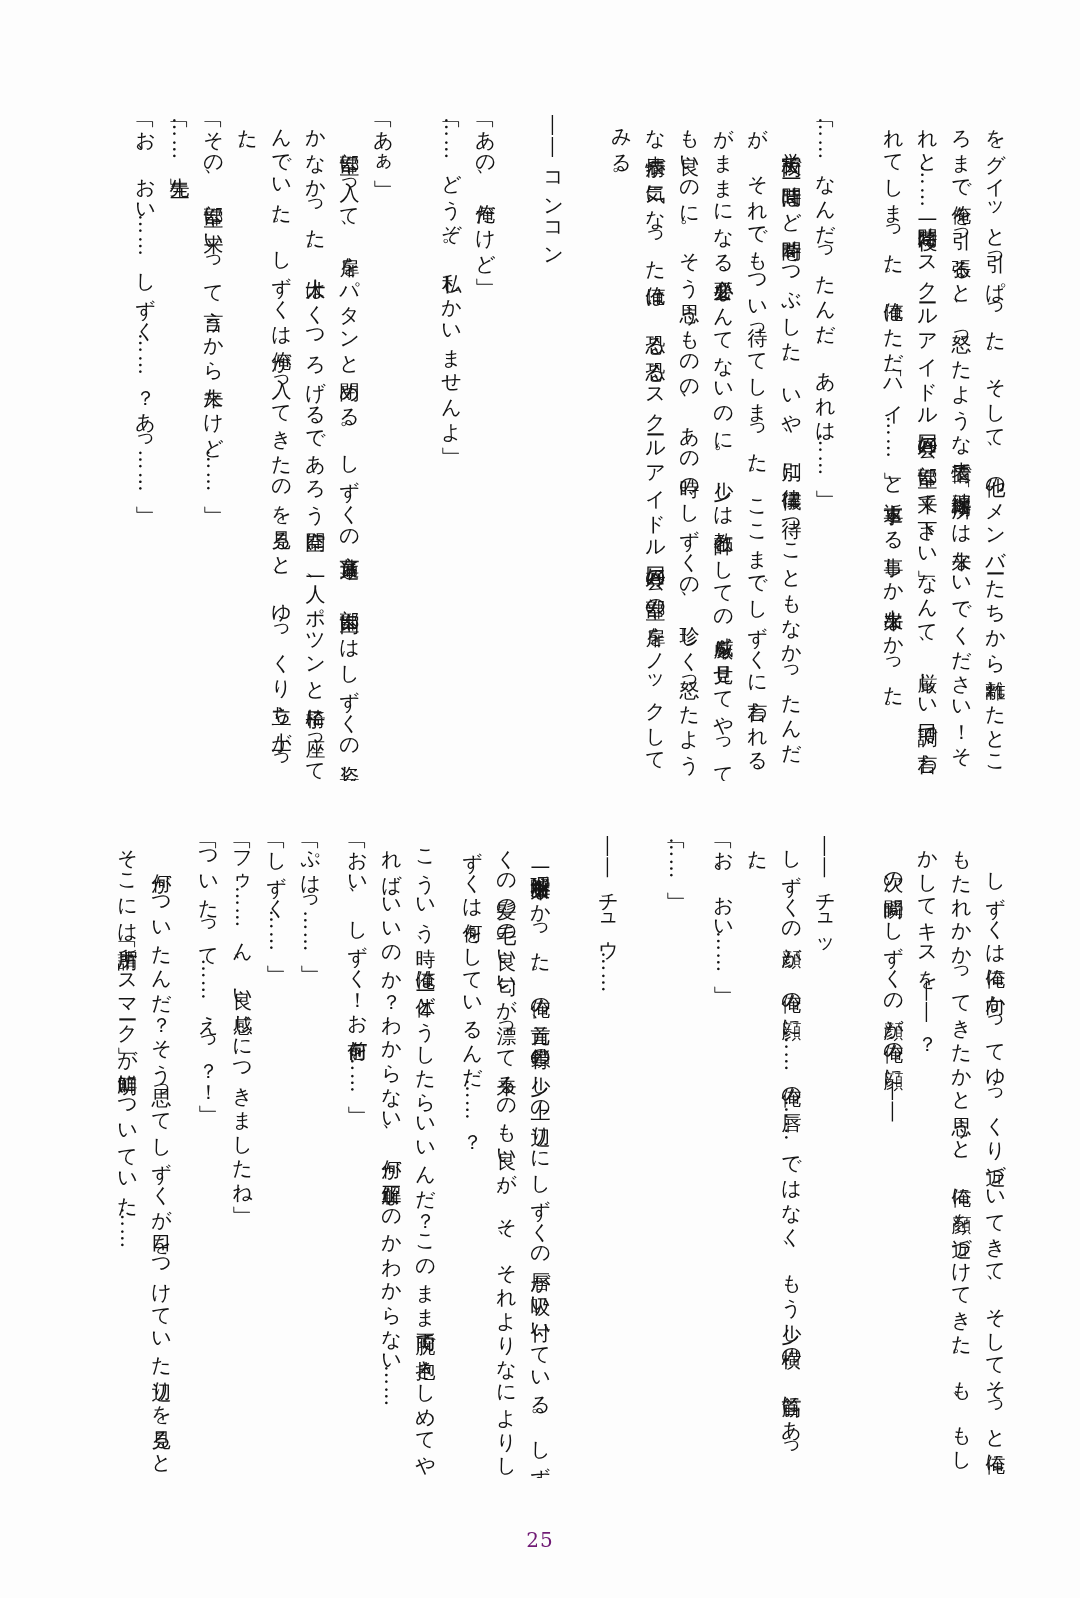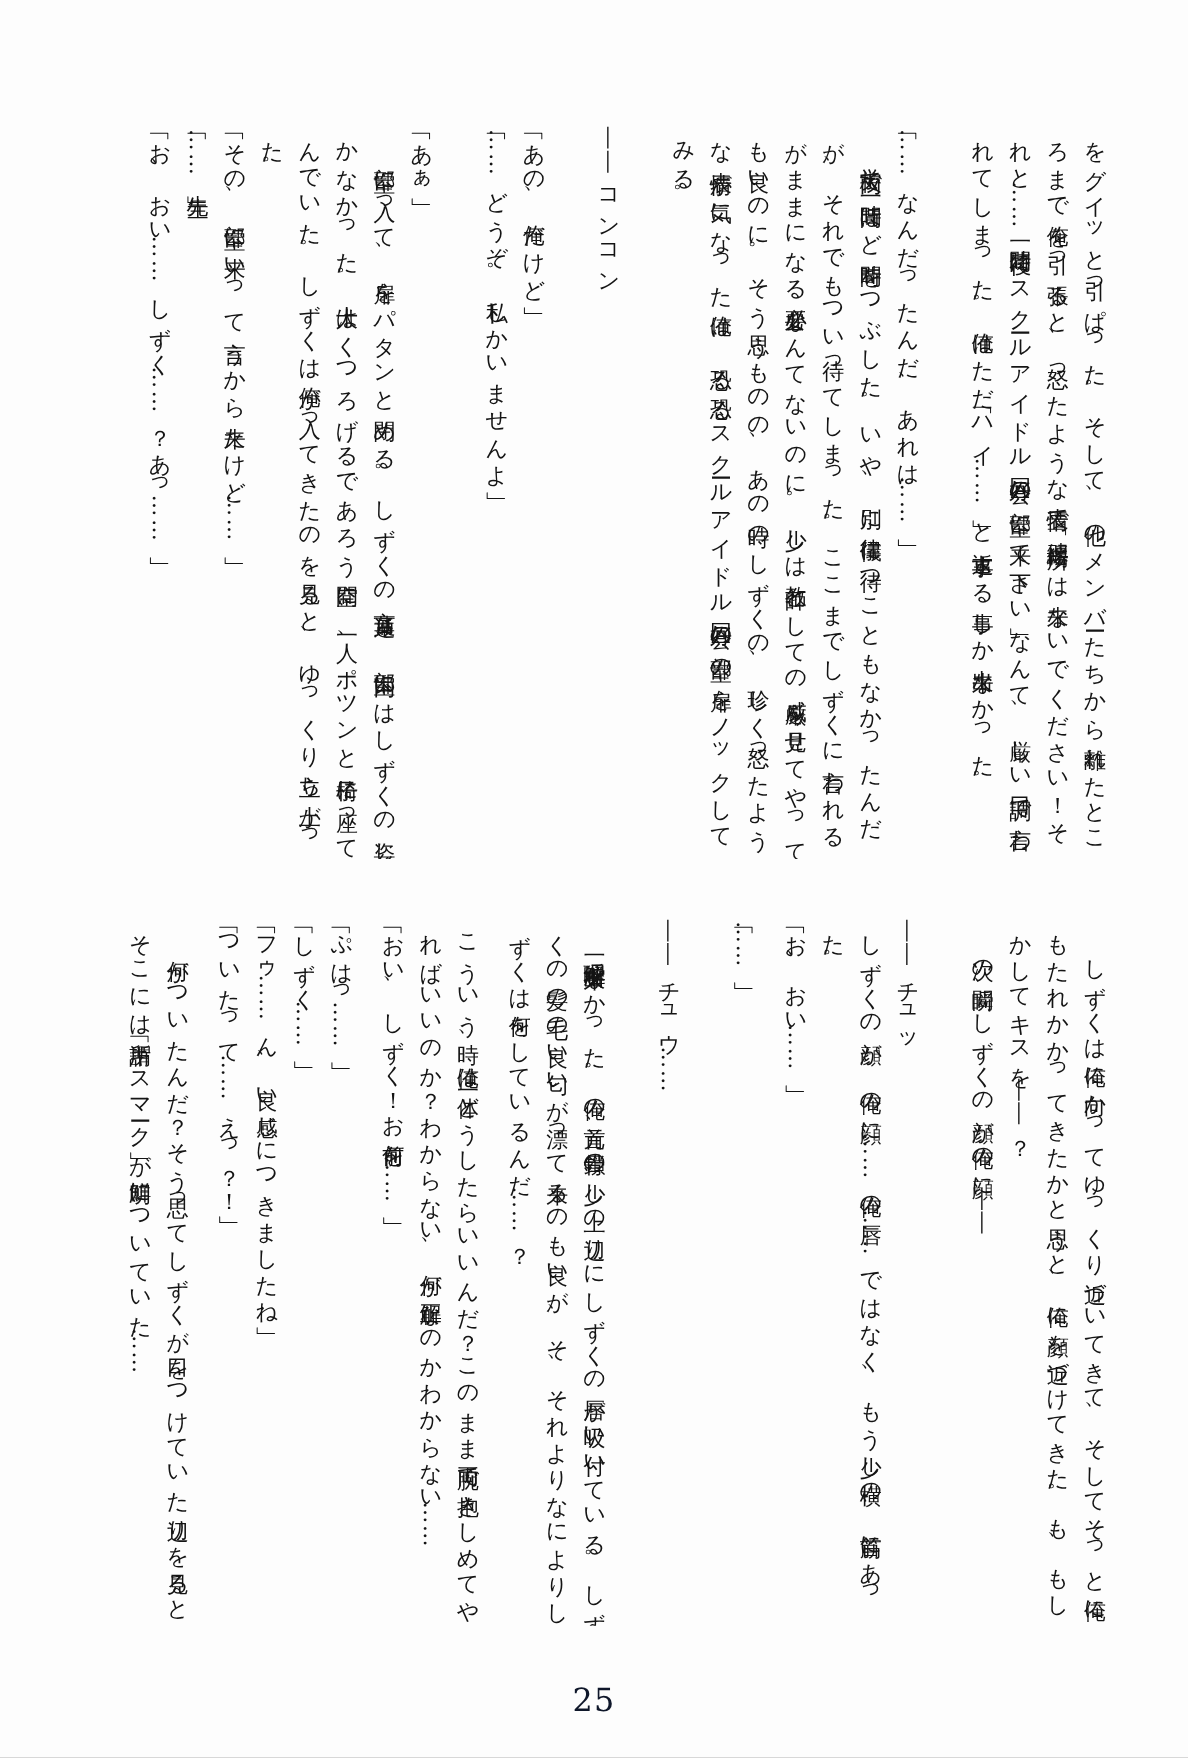--- a/index.html
+++ b/index.html
@@ -32,23 +32,23 @@
   #bottom-block { top: 836px; height: 642px; letter-spacing: 1.3px; }
   .indent   { text-indent: 22px; }
   .gap-full { margin-block-end: 34px !important; }
   .gap-sm   { margin-block-end: 13px !important; }
   .page-number {
     position: absolute;
     top: 1528px;
     left: 0;
     width: 100%;
     text-align: center;
-    font-size: 29px;
+    font-size: 20px;
     letter-spacing: 1px;
-    color: #0f172a;
+    color: #701a75;
   }
 </style>
 </head>
 <body>
 
 <div class="page">
   <div id="top-block" class="vtext">
       <p class="gap-full">をグイッと引っぱった。そして、他のメンバーたちから離れたところまで俺を引っ張ると、怒ったような表情で「練習場所には来ないでください！それと……一時間後にスクールアイドル同好会の部室に来て下さい」なんて、厳しい口調で言われてしまった。俺はただ「ハイ……」と返事する事しか出来なかった。</p>
       <p>「……なんだったんだ、あれは……」</p>
       <p class="indent gap-full">学校内で一時間ほど時間をつぶした。いや、別に律儀に待つこともなかったんだが、それでもつい待ってしまった。ここまでしずくに言われるがままになる必要なんてないのに。少しは教師としての威厳を見せてやっても良いのに。そう思うものの、あの時のしずくの、珍しく怒ったような表情が気になった俺は、恐る恐るスクールアイドル同好会の部室の扉をノックしてみる。</p>

